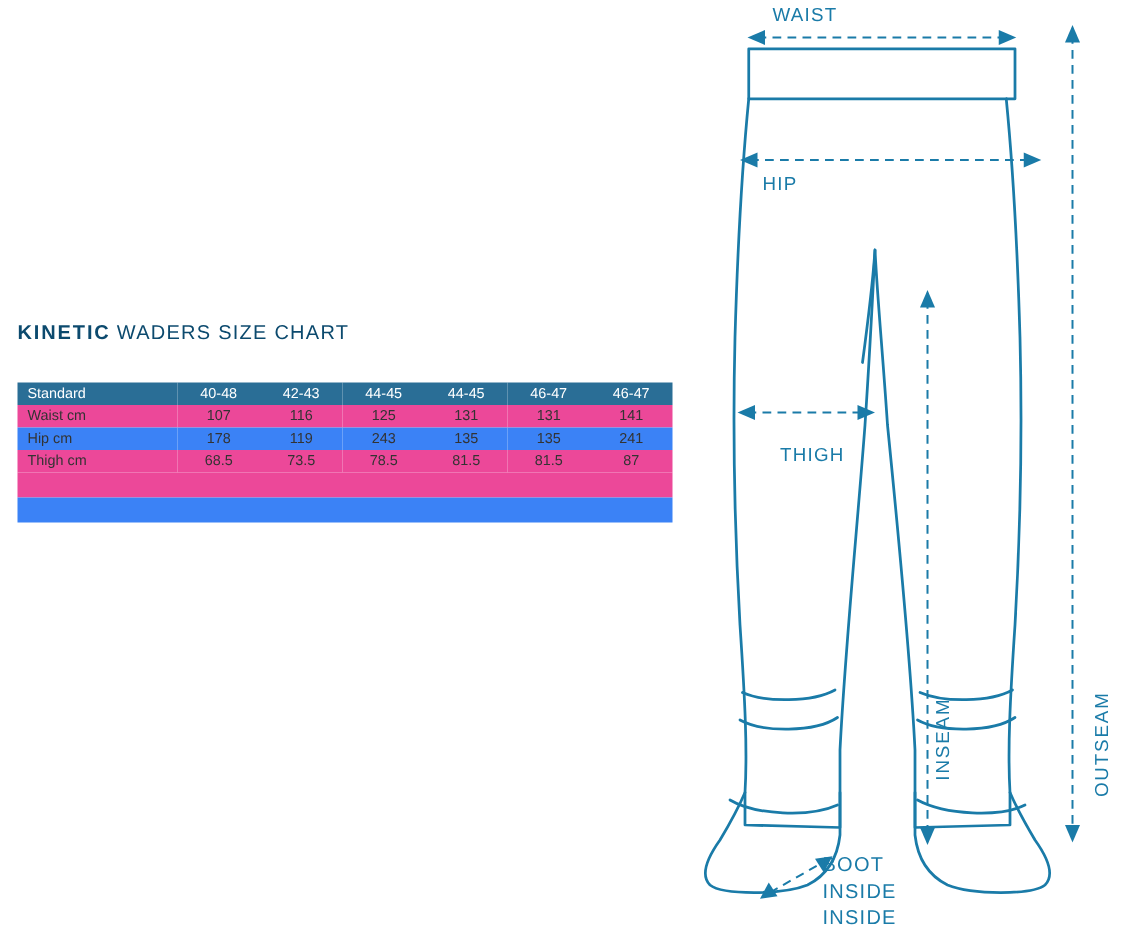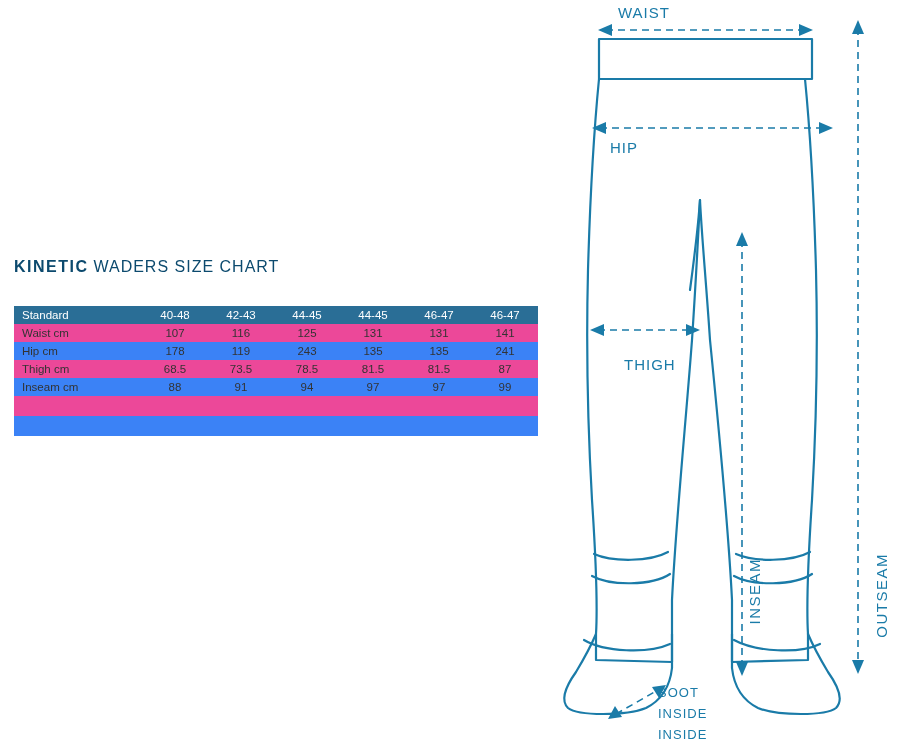--- a/index.html
+++ b/index.html
@@ -108,21 +108,21 @@
   }
   .lbl-waist { left: 78px; top: 4px; }
   .lbl-hip { left: 70px; top: 139px; }
   .lbl-thigh { left: 68px; top: 356px; margin-left: 16px; }
   .lbl-inseam { left: 206px; top: 558px; }
   .lbl-outseam { left: 333px; top: 553px; }
   .lbl-boot {
     left: 118px;
     top: 682px;
     line-height: 21px;
-    font-size: 13px;
+    font-size: 16px;
   }
 </style>
 </head>
 <body>
 
 <div id="page-root">
 
   <div class="chart-title">
     <span class="brand">KINETIC</span>
     <span class="rest">WADERS SIZE CHART</span>
@@ -169,29 +169,20 @@
         <td>241</td>
       </tr>
       <tr class="odd">
         <td class="label-col">Thigh cm</td>
         <td>68.5</td>
         <td>73.5</td>
         <td>78.5</td>
         <td>81.5</td>
         <td>81.5</td>
         <td>87</td>
-      </tr>
-      <tr class="even">
-        <td class="label-col">Inseam cm</td>
-        <td>88</td>
-        <td>91</td>
-        <td>94</td>
-        <td>97</td>
-        <td>97</td>
-        <td>99</td>
       </tr>
       <tr class="odd filler">
         <td colspan="7"></td>
       </tr>
       <tr class="even filler">
         <td colspan="7"></td>
       </tr>
     </tbody>
   </table>
 

